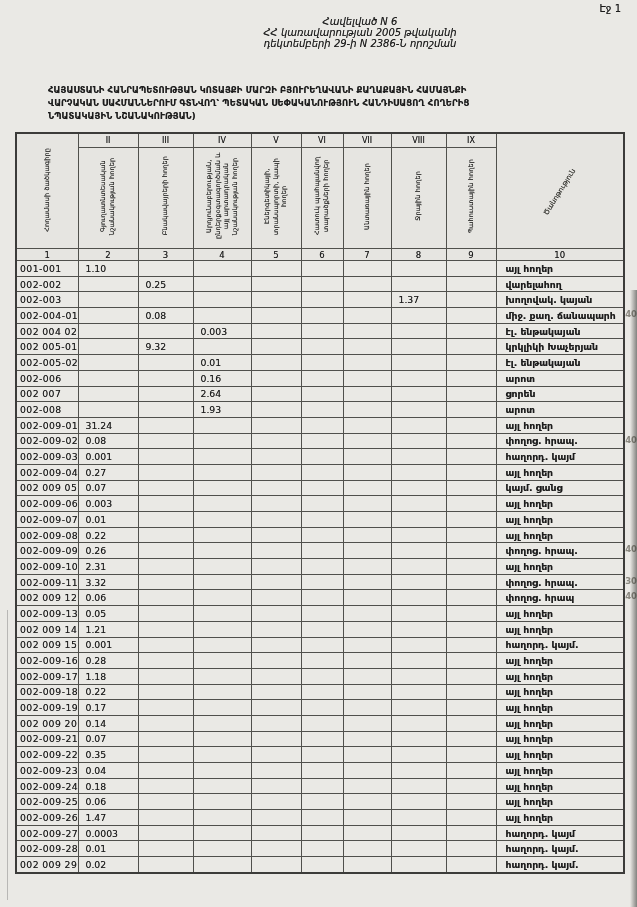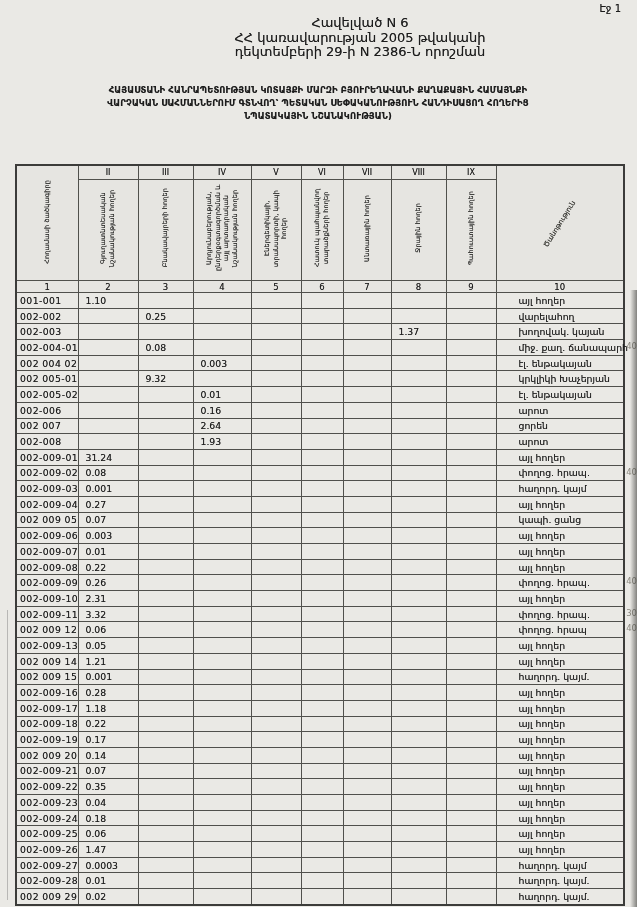--- a/index.html
+++ b/index.html
@@ -1,41 +1,41 @@
 <!DOCTYPE html>
 <html><head>
 <meta charset="utf-8">
 <style>
   html,body{margin:0;padding:0;background:#c9c8c5;}
   .page{position:relative;width:637px;height:907px;background:#eae9e5;
         font-family:"DejaVu Sans",sans-serif;color:#1c1c1c;overflow:hidden;
         text-shadow:0 0 0.45px rgba(25,25,25,0.6);}
   .page-label{position:absolute;top:3px;right:16px;font-size:10px;padding-left:40px;}
   .appendix{position:absolute;top:16px;left:195px;width:330px;text-align:center;
-            font-size:13px;line-height:1.12;}
-  .title{position:absolute;top:84px;left:48px;width:540px;text-align:center;
+            font-size:10px;line-height:1.12;font-style:italic;}
+  .title{position:absolute;top:84px;left:48px;width:540px;text-align:left;
          font-weight:700;font-size:8.4px;line-height:1.55;letter-spacing:0.15px;}
-  table.main{position:absolute;top:164px;left:15px;width:608px;
+  table.main{position:absolute;top:132px;left:15px;width:608px;
              border-collapse:collapse;table-layout:fixed;border:2px solid #3c3c3a;}
   .main th,.main td{border:1px solid #50504c;}
   thead th{font-weight:400;padding:0;background:rgba(0,0,0,0.015);}
   tr.roman th{height:13px;font-size:8px;}
   tr.vrow th{height:100px;vertical-align:middle;text-align:center;}
   .vtext{writing-mode:vertical-rl;transform:rotate(180deg);display:inline-block;
          max-height:96px;font-size:6.4px;line-height:1.35;letter-spacing:0.2px;
          color:#2e2e2c;text-align:center;}
   th.c1h .vtext{max-height:108px;}
   tr.nums th{height:11px;font-size:8.5px;}
   .diag{display:inline-block;transform:rotate(-58deg);font-size:7px;color:#35352f;
         white-space:nowrap;}
   tbody td{height:14.7px;font-size:9.3px;vertical-align:middle;padding:0;
            overflow:visible;white-space:nowrap;}
   td.code{padding-left:3px;letter-spacing:0.4px;}
   td.val{padding-left:7px;}
-  td.use{padding-left:22px;position:relative;}
+  td.use{padding-left:9px;position:relative;font-weight:bold;}
   .mnote{position:absolute;right:-14px;top:1px;font-size:8.5px;color:#8a887f;
          text-shadow:none;}
   .edge-right{position:absolute;right:0;top:290px;bottom:0;width:7px;
               background:linear-gradient(to right,rgba(0,0,0,0),rgba(45,45,42,0.55));}
   .edge-left{position:absolute;left:7px;top:610px;height:290px;width:1px;
              background:rgba(70,70,68,0.3);}
 </style>
 </head>
 <body>
 
@@ -280,21 +280,21 @@
         <tr>
           <td class="code">002 009 05</td>
           <td class="val">0.07</td>
           <td class="val"></td>
           <td class="val"></td>
           <td class="val"></td>
           <td class="val"></td>
           <td class="val"></td>
           <td class="val"></td>
           <td class="val"></td>
-          <td class="use">կապի. ցանց</td>
+          <td class="use">կայմ. ցանց</td>
         </tr>
         <tr>
           <td class="code">002-009-06</td>
           <td class="val">0.003</td>
           <td class="val"></td>
           <td class="val"></td>
           <td class="val"></td>
           <td class="val"></td>
           <td class="val"></td>
           <td class="val"></td>

